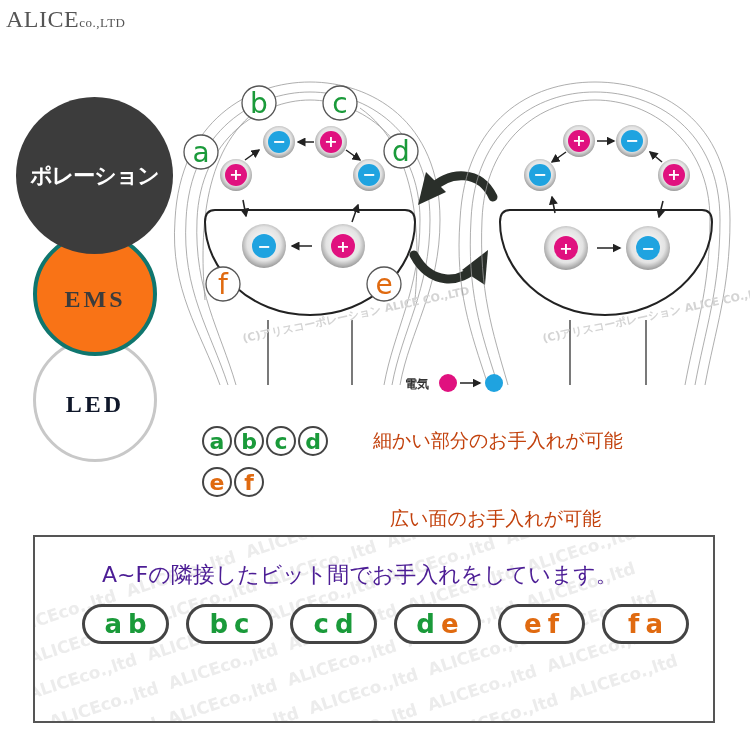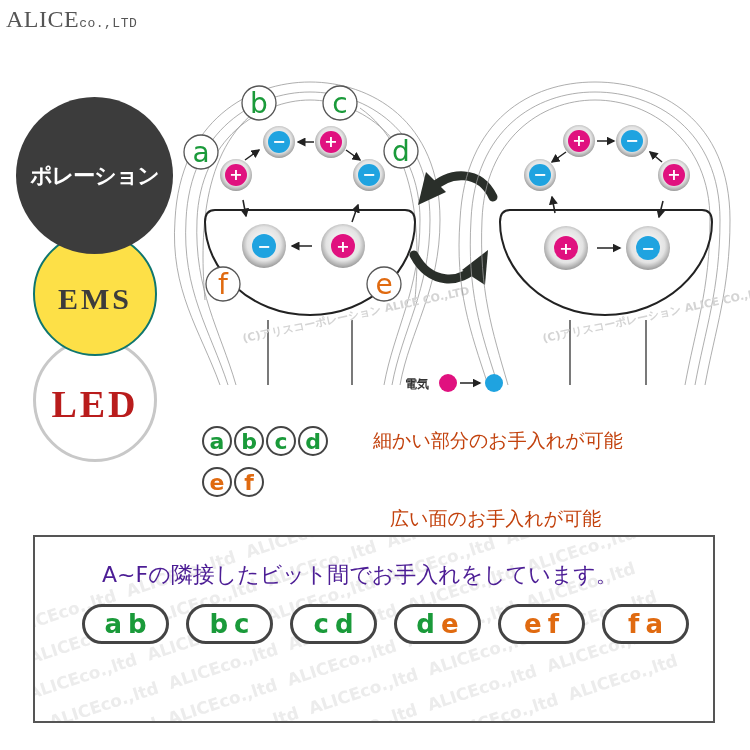--- a/index.html
+++ b/index.html
@@ -1,29 +1,29 @@
 <!DOCTYPE html>
 <html><head>
 <meta charset="utf-8">
 <style>
   html, body { margin:0; padding:0; }
   body { width:750px; height:750px; background:#ffffff; position:relative; overflow:hidden;
          font-family:"DejaVu Sans", sans-serif; color:#333; }
   .logo { position:absolute; left:6px; top:6px; font-family:"Liberation Serif","DejaVu Serif",serif;
           color:#555; font-size:24px; letter-spacing:0.5px; }
-  .logo small { font-size:13px; letter-spacing:0.5px;font-family:Liberation Mono, monospace; }
+  .logo small { font-size:13px; letter-spacing:0.5px; }
 
   .mode { position:absolute; border-radius:50%; display:flex; align-items:center; justify-content:center;
           font-weight:bold; box-sizing:border-box;font-family:Liberation Serif, serif; }
   .mode.pol { left:16px; top:97px; width:157px; height:157px; background:#3c3c3c; color:#fff;
               font-size:22px; letter-spacing:-1px; z-index:3; }
-  .mode.ems { left:33px; top:232px; width:124px; height:124px; border:2px solid #0f766e; background:#fde047;
-              color:#3c3c3c; font-size:30px; letter-spacing:3px; z-index:2; padding-top:10px; }
+  .mode.ems { left:33px; top:232px; width:124px; height:124px; border:4px solid #0f766e; background:#f97316;
+              color:#3c3c3c; font-size:24px; letter-spacing:3px; z-index:2; padding-top:10px; }
   .mode.led { left:33px; top:338px; width:124px; height:124px; border:3px solid #c8c8c8; background:#fff;
-              color:#b91c1c; font-size:38px; letter-spacing:3px; z-index:1; padding-top:8px; }
+              color:#0f172a; font-size:24px; letter-spacing:3px; z-index:1; padding-top:8px; }
 
   svg.diagram { position:absolute; left:0; top:0; }
   .key-row { position:absolute; display:flex; align-items:center; }
   .circ { display:inline-flex; align-items:center; justify-content:center; width:30px; height:30px;
           border:2px solid #444; border-radius:50%; font-weight:bold; font-size:22px; margin-right:2px;
           box-sizing:border-box; background:#fff; }
   .green { color:#1a9a3a; }
   .orange { color:#e06a10; }
   .key-desc { position:absolute; font-size:19px; color:#c2410c; }
 

